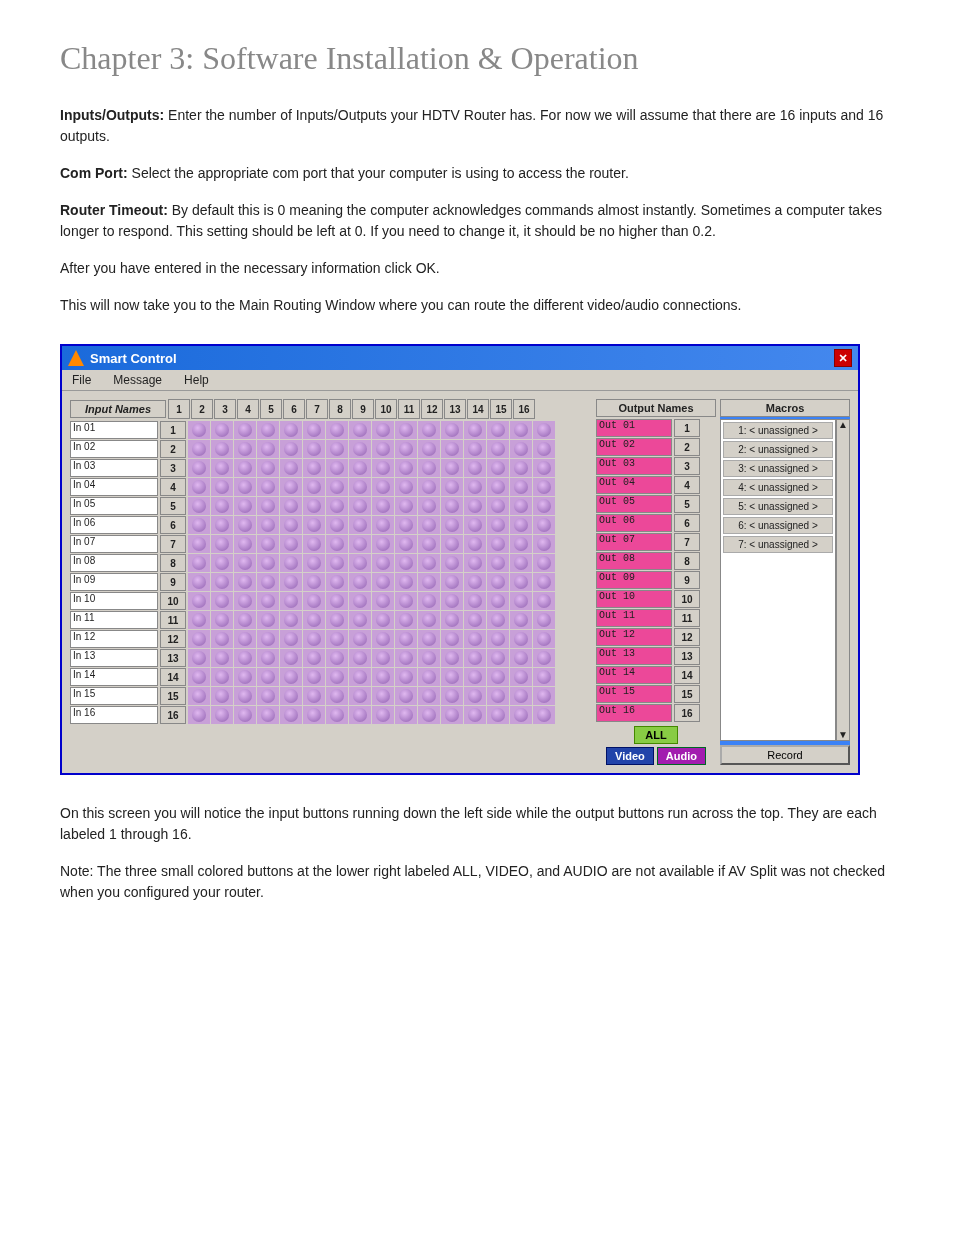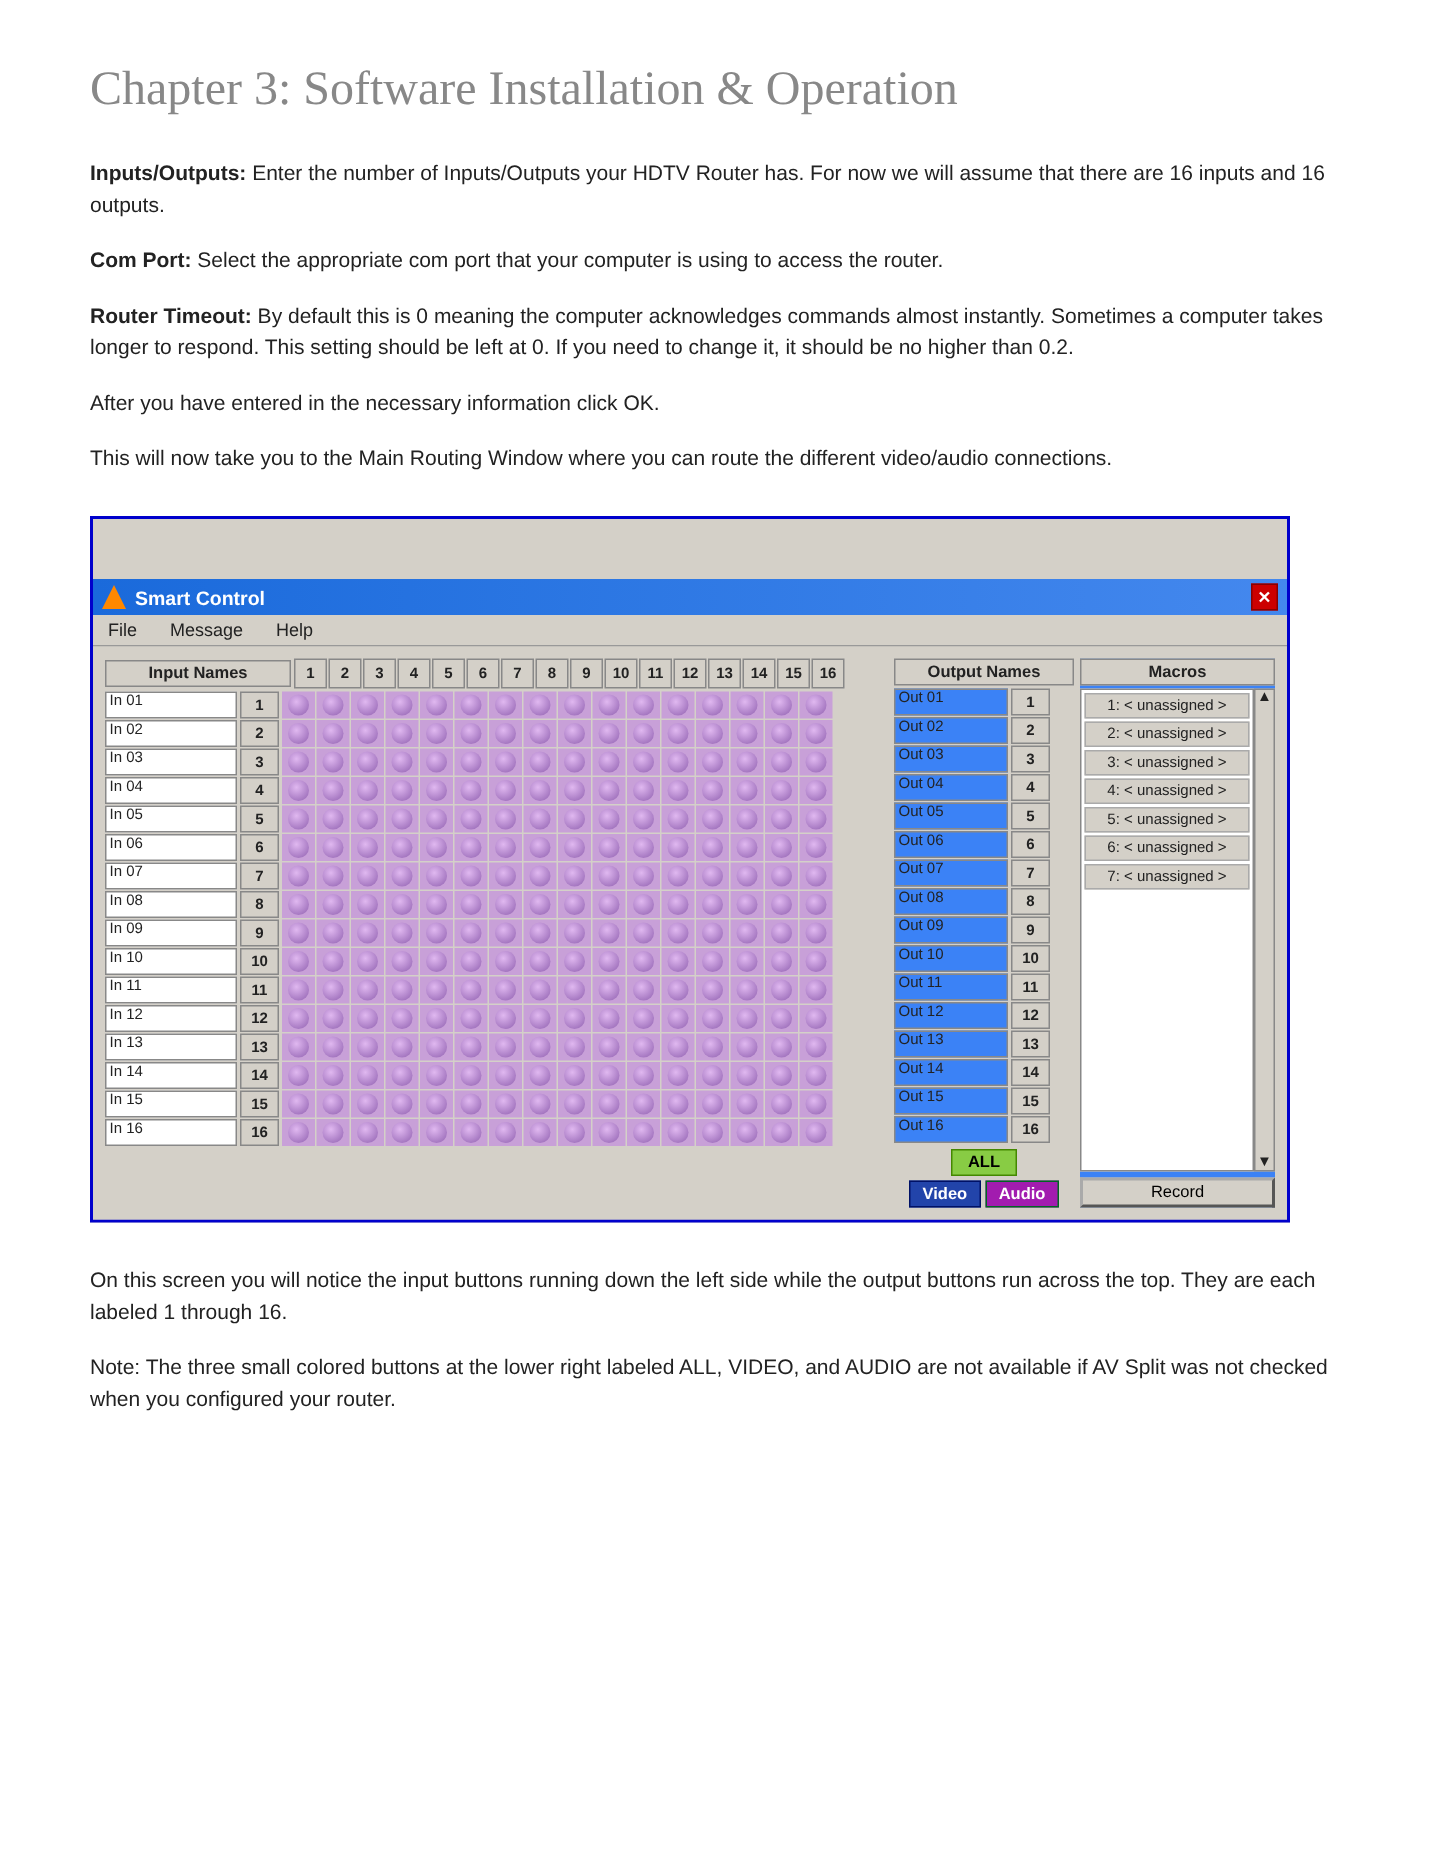--- a/index.html
+++ b/index.html
@@ -34,21 +34,20 @@
     }
     .window-titlebar {
       background: linear-gradient(to right, #1a6adb, #4488ee);
       color: white;
       font-size: 13px;
       font-weight: bold;
       padding: 3px 6px;
       display: flex;
       align-items: center;
       justify-content: space-between;
-      margin-top: 40px;
     }
     .titlebar-left {
       display: flex;
       align-items: center;
       gap: 6px;
     }
     .titlebar-icon {
       width: 16px;
       height: 16px;
       background: #ff8800;
@@ -89,27 +88,28 @@
     .routing-panel {
       background: #d4d0c8;
       flex: 1;
     }
     .routing-header-row {
       display: flex;
       align-items: center;
       margin-bottom: 2px;
     }
     .input-names-label {
-      width: 124px;
+      width: 96px;
       font-size: 11px;
       font-weight: bold;
       text-align: center;
       border: 1px solid #888;
       background: #d4d0c8;
       padding: 2px;
+      font-style: italic;
     }
     .col-buttons {
       display: flex;
       gap: 1px;
       margin-left: 2px;
     }
     .col-btn {
       width: 22px;
       height: 20px;
       background: #d4d0c8;
@@ -184,24 +184,25 @@
     }
     .output-row {
       display: flex;
       align-items: center;
       margin-bottom: 1px;
       gap: 2px;
     }
     .output-name-field {
       width: 76px;
       height: 18px;
-      background: #3b82f6;
+      background: #ec4899;
       border: 1px solid #888;
       font-size: 10px;
       padding: 0 2px;
+      font-family: Liberation Mono, monospace;
     }
     .out-num-btn {
       width: 26px;
       height: 18px;
       background: #d4d0c8;
       border: 1px solid #888;
       font-size: 10px;
       font-weight: bold;
       text-align: center;
       display: flex;

